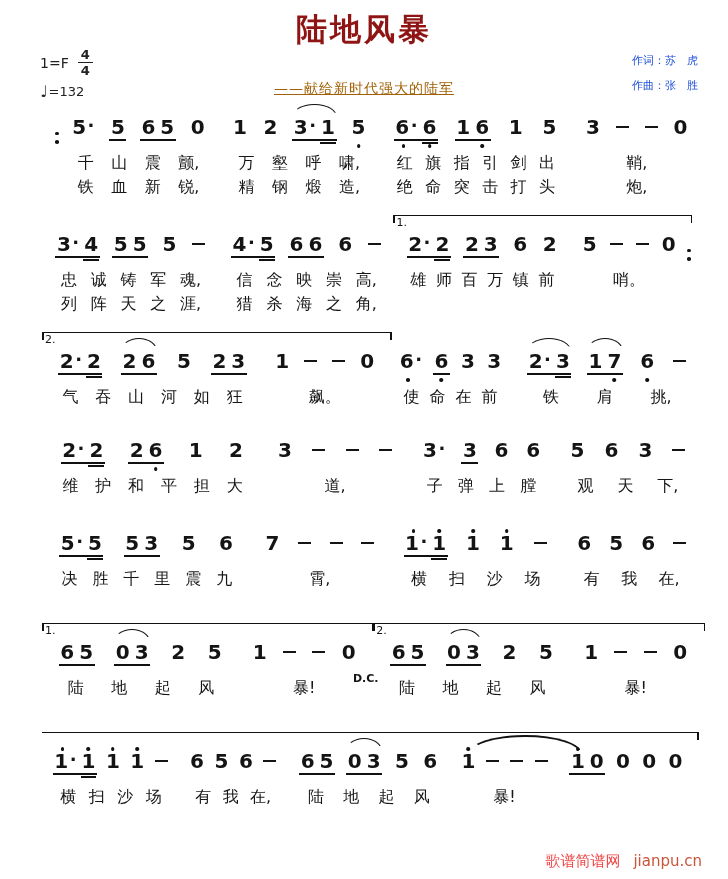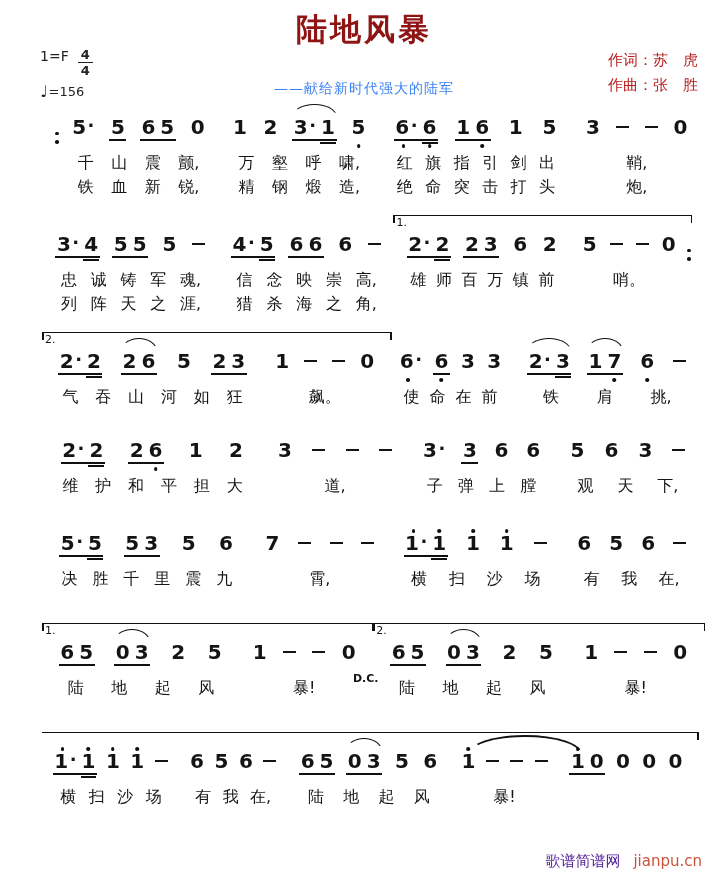--- a/index.html
+++ b/index.html
@@ -7,28 +7,28 @@
     width:728px;height:879px;position:relative;background:#ffffff;overflow:hidden;
     font-family:"DejaVu Sans","Liberation Sans",sans-serif;color:#161616;
   }
   
   .hdr{position:relative;height:112px;}
   .title{
     text-align:center;padding-top:9px;font-size:31px;font-weight:700;letter-spacing:3px;
     color:#8f1515;font-family:"Liberation Serif","DejaVu Serif",serif;
   }
   .keyblock{position:absolute;left:40px;top:48px;font-size:14px;color:#222;}
-  .keyrow{display:flex;}
+  .keyrow{display:flex;align-items:center;}
   .frac{display:inline-flex;flex-direction:column;margin-left:9px;font-size:13px;line-height:13px;text-align:center;font-weight:700;}
   .frac .num{border-bottom:1.2px solid #222;padding:0 3px 1px 3px;}
   .frac .den{padding-top:1px;}
   .tempo{margin-top:5px;font-size:13px;display:flex;align-items:center;}
   .tempo .qn{font-size:16px;margin-right:1px;}
-  .dedic{position:absolute;left:0;right:0;top:80px;text-align:center;font-size:14px;letter-spacing:1px;color:#3b82f6;}
-  .credits{position:absolute;right:30px;top:48px;font-size:15px;line-height:25px;color:#b91c1c;}
+  .dedic{position:absolute;left:0;right:0;top:80px;text-align:center;font-size:14px;letter-spacing:1px;color:#a16207;text-decoration:underline;}
+  .credits{position:absolute;right:30px;top:48px;font-size:11px;line-height:25px;color:#1d4ed8;}
   
   #music{padding:4px 26px 0 44px;}
   .system{position:relative;margin-bottom:14px;}
   .system.pad{padding-top:20px;}
   #music > .system:nth-child(3){margin-bottom:30px;}
   #music > .system:nth-child(4){margin-bottom:34px;}
   #music > .system:nth-child(5){margin-bottom:30px;}
   #music > .system:nth-child(6){margin-bottom:30px;}
   #music > .system:nth-child(7){margin-bottom:0;}
   .staff{display:flex;align-items:flex-start;}
@@ -66,39 +66,39 @@
   .vlabel{position:absolute;left:3px;top:1px;font-size:11px;line-height:11px;color:#141414;}
   .tie{
     position:absolute;height:15px;
     border:2px solid transparent;border-top-color:#111;
     border-radius:50% 50% 0 0 / 100% 100% 0 0;
   }
   
   .lyr{display:flex;justify-content:space-around;align-items:center;height:24px;padding:0 10px;font-size:16px;color:#161616;}
   
   .wm{position:absolute;right:26px;bottom:8px;font-size:15px;}
-  .wm .site{color:#4c1d95;}
+  .wm .site{color:#ef4444;}
   .wm .url{color:#c9543a;margin-left:13px;}
 </style>
 </head>
 <body>
 
 <div class="hdr">
   <div class="title">陆地风暴</div>
   <div class="keyblock">
     <div class="keyrow">
       <span>1=F</span>
       <span class="frac">
         <span class="num">4</span>
         <span class="den">4</span>
       </span>
     </div>
     <div class="tempo">
       <span class="qn">♩</span>
-      <span>=156</span>
+      <span>=132</span>
     </div>
   </div>
   <div class="dedic">——献给新时代强大的陆军</div>
   <div class="credits">
     <div>作词：苏　虎</div>
     <div>作曲：张　胜</div>
   </div>
 </div>
 
 <div id="music">

